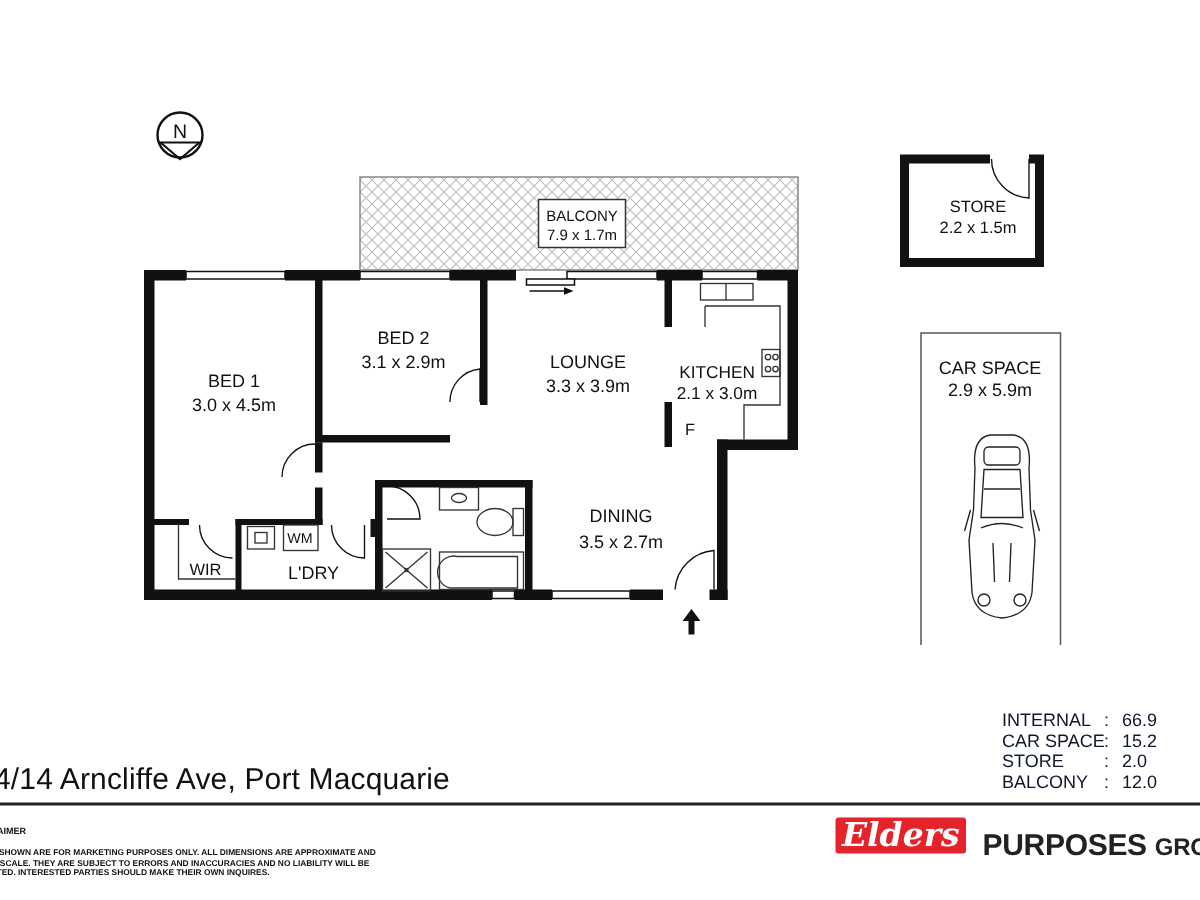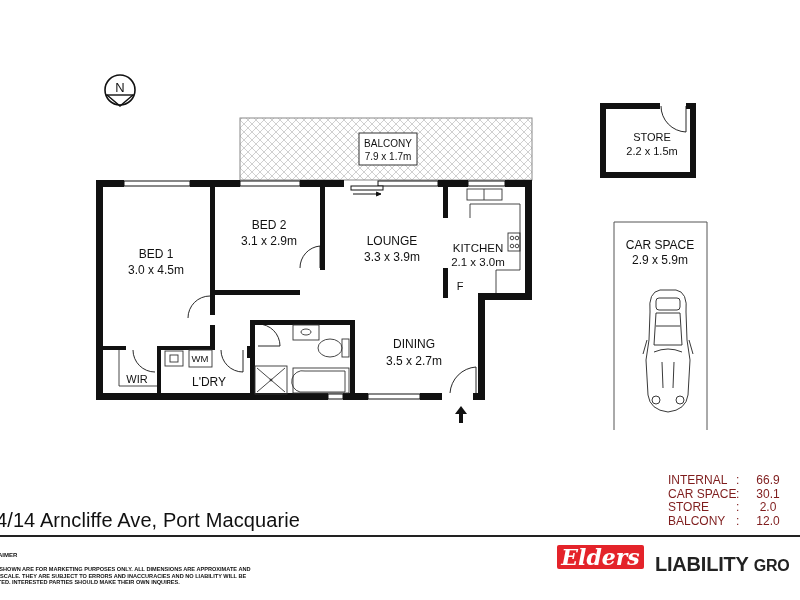--- a/index.html
+++ b/index.html
@@ -1,23 +1,23 @@
 <!DOCTYPE html>
 <html><head>
 <meta charset="utf-8">
 <style>
   html, body { margin: 0; padding: 0; background: #ffffff; }
   body { width: 800px; height: 600px; position: relative; overflow: hidden; font-family: "Liberation Sans", sans-serif; color: #111; }
   .abs { position: absolute; }
   svg text { font-family: "Liberation Sans", sans-serif; fill: #111; }
-  .area-table { position: absolute; left: 668px; top: 474px; font-size: 12px; line-height: 13.6px; color: #7f1d1d; }
+  .area-table { position: absolute; left: 668px; top: 474px; font-size: 12px; line-height: 13.6px; color: #0f172a; }
   .area-row { display: flex; white-space: nowrap; }
   .area-label { width: 68px; }
   .area-colon { width: 12px; text-align: left; }
-  .area-val { width: 40px; text-align: center; }
+  .area-val { width: 40px; text-align: left; }
   .address { position: absolute; left: -4px; top: 509px; font-size: 20px; letter-spacing: 0.1px; color: #111; white-space: nowrap; }
   .rule { position: absolute; left: 0; top: 535px; width: 800px; height: 2px; background: #222; }
   .disclaimer-title { position: absolute; left: -2px; top: 552px; font-size: 6px; font-weight: bold; }
   .disclaimer-body { position: absolute; left: -6px; top: 566px; font-size: 5.6px; line-height: 6.6px; font-weight: bold; width: 300px; white-space: nowrap; }
   .logo-box { position: absolute; left: 557px; top: 545px; width: 87px; height: 24px; background: #e4232a; border-radius: 2px; color: #fff; display: flex; align-items: center; justify-content: center; font-family: "DejaVu Serif", serif; font-style: italic; font-weight: bold; font-size: 22px; }
   .logo-text { position: absolute; left: 655px; top: 553px; font-size: 20px; font-weight: bold; color: #222; white-space: nowrap; letter-spacing: -0.2px; }
   .logo-text .small { font-size: 16px; }
 </style>
 </head>
 <body>
@@ -189,21 +189,21 @@
 
 <div class="area-table">
   <div class="area-row">
     <span class="area-label">INTERNAL</span>
     <span class="area-colon">:</span>
     <span class="area-val">66.9</span>
   </div>
   <div class="area-row">
     <span class="area-label">CAR SPACE</span>
     <span class="area-colon">:</span>
-    <span class="area-val">30.1</span>
+    <span class="area-val">15.2</span>
   </div>
   <div class="area-row">
     <span class="area-label">STORE</span>
     <span class="area-colon">:</span>
     <span class="area-val">2.0</span>
   </div>
   <div class="area-row">
     <span class="area-label">BALCONY</span>
     <span class="area-colon">:</span>
     <span class="area-val">12.0</span>
@@ -217,15 +217,15 @@
 <div class="disclaimer-body">
   <div>S SHOWN ARE FOR MARKETING PURPOSES ONLY. ALL DIMENSIONS ARE APPROXIMATE AND</div>
   <div>O SCALE. THEY ARE SUBJECT TO ERRORS AND INACCURACIES AND NO LIABILITY WILL BE</div>
   <div>PTED. INTERESTED PARTIES SHOULD MAKE THEIR OWN INQUIRES.</div>
 </div>
 
 <div class="logo-box">
   <span>Elders</span>
 </div>
 <div class="logo-text">
-  <span>LIABILITY</span>
+  <span>PURPOSES</span>
   <span class="small">GRO</span>
 </div>
 
 </body></html>

